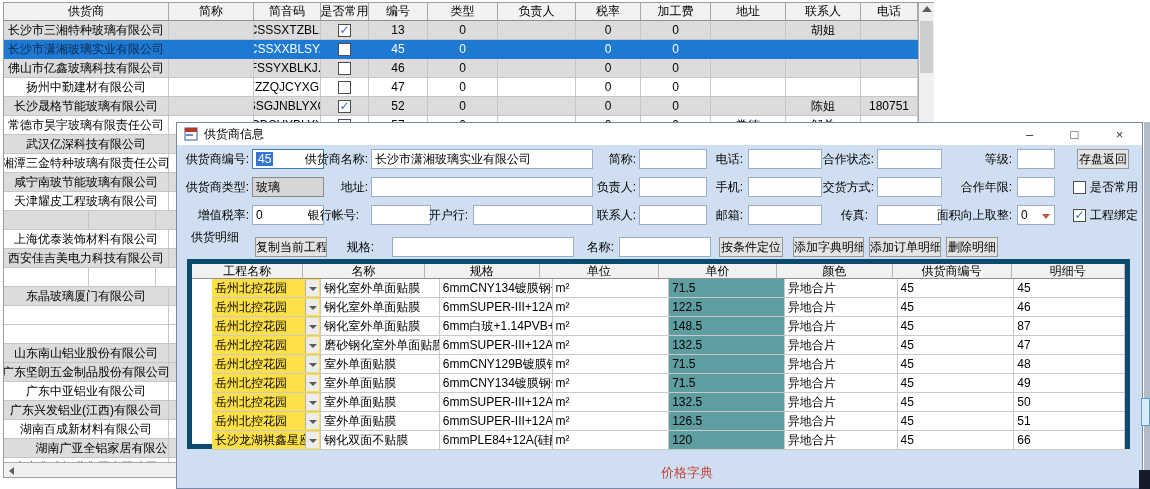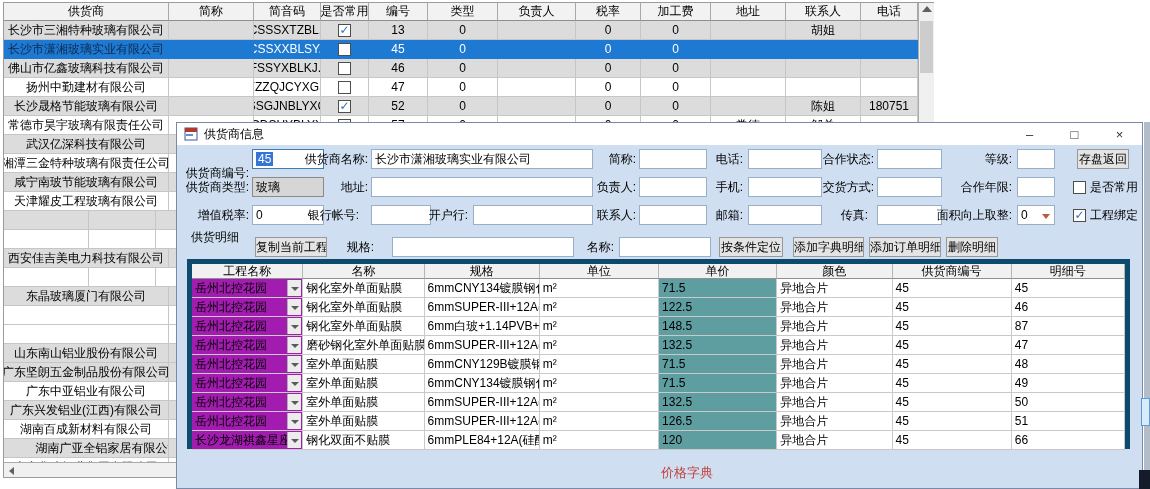--- a/index.html
+++ b/index.html
@@ -42,21 +42,21 @@
 .cbgroup { position:absolute; height:20px; display:flex; align-items:center; gap:4px; white-space:nowrap; }
 .combo-arrow { width:0; height:0; border-left:4px solid transparent; border-right:4px solid transparent; border-top:5px solid #b85c3c; position:absolute; right:4px; top:8px; }
 .group-label { position:absolute; left:14px; top:106px; }
 
 
 .grid { position:absolute; left:10px; top:136px; width:943px; height:190px; border:5px solid #0c4a6e; background:#fff; }
 .g-header { display:flex; height:15px; }
 .ghcell { background:#f1f1f1; border-right:1px solid #b5b5b5; border-bottom:1px solid #8f8f8f; display:flex; align-items:center; justify-content:center; overflow:hidden; white-space:nowrap; }
 .grow { display:flex; height:19px; }
 .gcell { border-right:1px solid #c9c9c9; border-bottom:1px solid #c9c9c9; display:flex; align-items:center; padding:0 3px; overflow:hidden; white-space:nowrap; background:#fff; position:relative; }
-.gcell.combo { background:#a21caf; padding-right:16px; }
+.gcell.combo { background:#fde047; padding-right:16px;margin-left:20px; }
 .gcell.combo .dd { position:absolute; right:1px; top:1px; bottom:1px; width:14px; background:#ececec; border-left:1px solid #b0b0b0; }
 .gcell.combo .dd::after { content:""; position:absolute; left:3px; top:7px; width:0; height:0; border-left:4px solid transparent; border-right:4px solid transparent; border-top:4px solid #5a5a5a; }
 .gcell.price { background:var(--teal,#5f9ea0); }
 .footer-label { position:absolute; left:450px; top:341px; width:120px; text-align:center; color:var(--red,#c0443c); font-size:13px; }
 
 
 .right-strip { position:absolute; left:1144px; top:122px; width:6px; height:367px; background:#b3bdc9; z-index:11; }
 .right-box { position:absolute; left:1141px; top:398px; width:9px; height:28px; background:#d9ecfc; border:1px solid #5b9bd5; z-index:12; }
 .right-mark { position:absolute; left:1139px; top:470px; width:11px; height:19px; background:#141c2b; z-index:12; }
 </style>
@@ -240,20 +240,21 @@
         <div class="bcell c-no" style="width: 59px;"></div>
         <div class="bcell c-type" style="width: 70px;"></div>
         <div class="bcell c-manager" style="width: 78px;"></div>
         <div class="bcell c-tax" style="width: 65px;"></div>
         <div class="bcell c-fee" style="width: 70px;"></div>
         <div class="bcell c-addr" style="width: 75px;"></div>
         <div class="bcell c-contact" style="width: 75px;"></div>
         <div class="bcell c-phone" style="width: 57px;"></div>
       </div>
       <div class="brow">
+        <div class="bcell c-supplier" style="width: 165px;">上海优泰装饰材料有限公司</div>
         <div class="bcell c-short" style="width: 85px;"></div>
         <div class="bcell c-pycode" style="width: 67px;"></div>
         <div class="bcell c-check" style="width: 48px;"></div>
         <div class="bcell c-no" style="width: 59px;"></div>
         <div class="bcell c-type" style="width: 70px;"></div>
         <div class="bcell c-manager" style="width: 78px;"></div>
         <div class="bcell c-tax" style="width: 65px;"></div>
         <div class="bcell c-fee" style="width: 70px;"></div>
         <div class="bcell c-addr" style="width: 75px;"></div>
         <div class="bcell c-contact" style="width: 75px;"></div>
@@ -444,21 +445,21 @@
       <rect x="2" y="7" width="7" height="2" fill="#6a8cc7"></rect>
     </svg>
     <span class="title-text">供货商信息</span>
     <div class="winbtns">
       <span class="winbtn">–</span>
       <span class="winbtn">□</span>
       <span class="winbtn">×</span>
     </div>
   </div>
 
-  <div class="f-label" style="left:2px;top:40px;width:70px">供货商编号:</div>
+  <div class="f-label" style="left:2px;top:26px;width:70px">供货商编号:</div>
   <div class="f-input focus" style="left:75px;top:26px;width:72px"><span class="sel">45</span></div>
   <div class="f-label" style="left:115px;top:26px;width:76px">供货商名称:</div>
   <div class="f-input" style="left:194px;top:26px;width:222px">长沙市潇湘玻璃实业有限公司</div>
   <div class="f-label" style="left:409px;top:26px;width:50px">简称:</div>
   <div class="f-input" style="left:462px;top:26px;width:68px"></div>
   <div class="f-label" style="left:516px;top:26px;width:50px">电话:</div>
   <div class="f-input" style="left:571px;top:26px;width:74px"></div>
   <div class="f-label" style="left:632px;top:26px;width:65px">合作状态:</div>
   <div class="f-input" style="left:700px;top:26px;width:65px"></div>
   <div class="f-label" style="left:780px;top:26px;width:55px">等级:</div>

